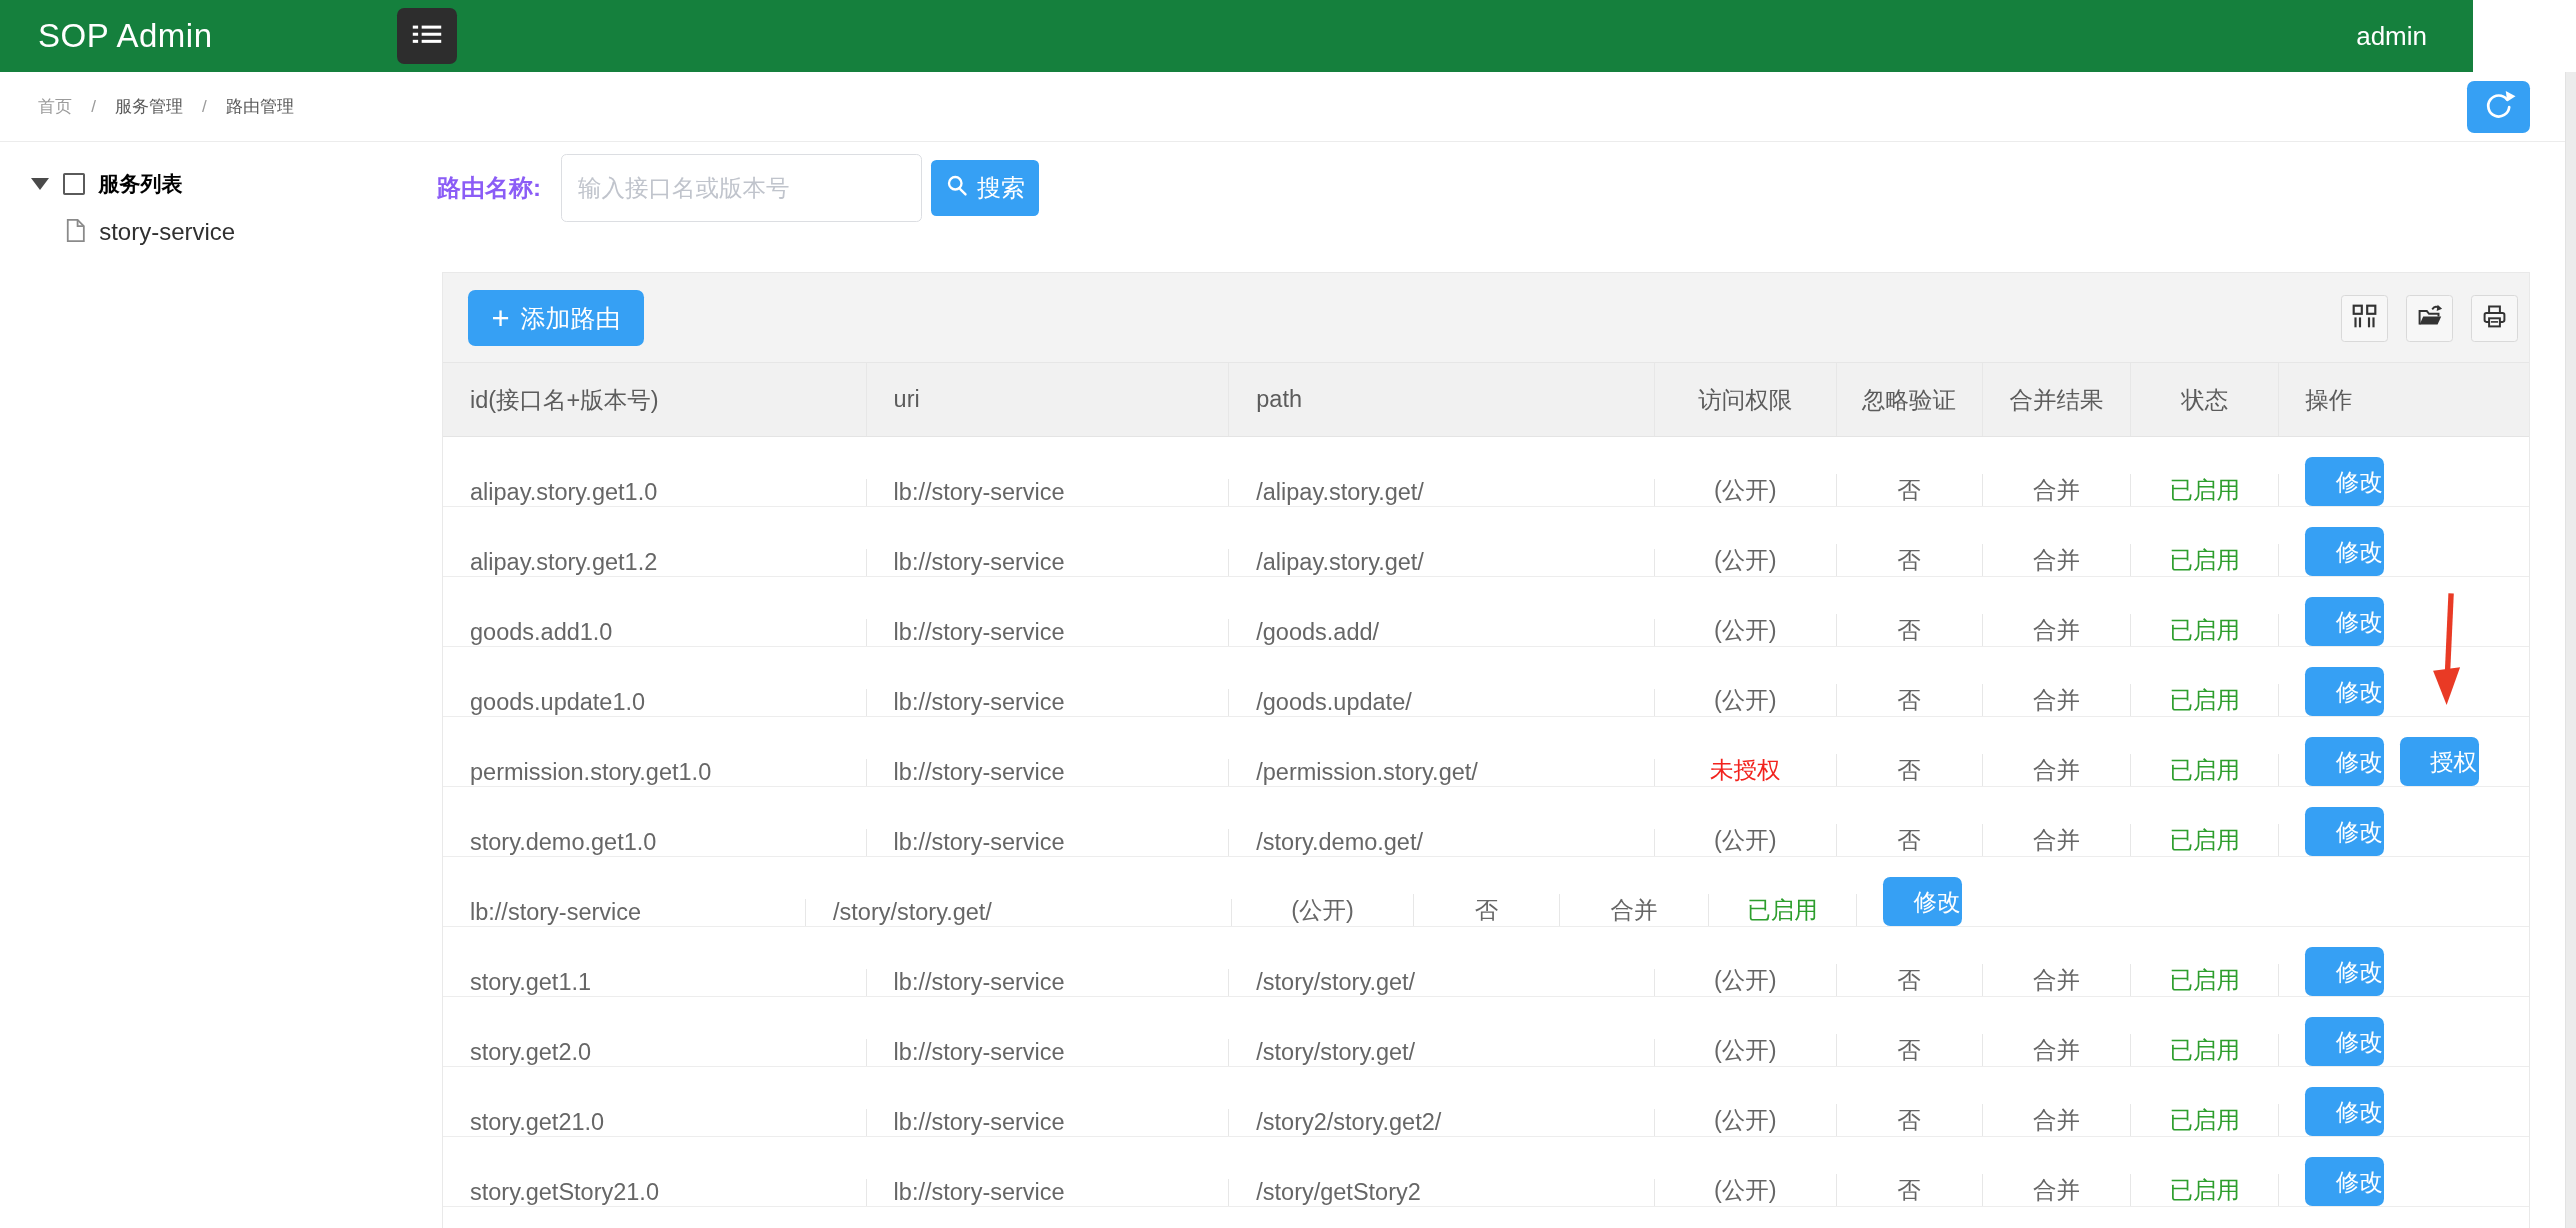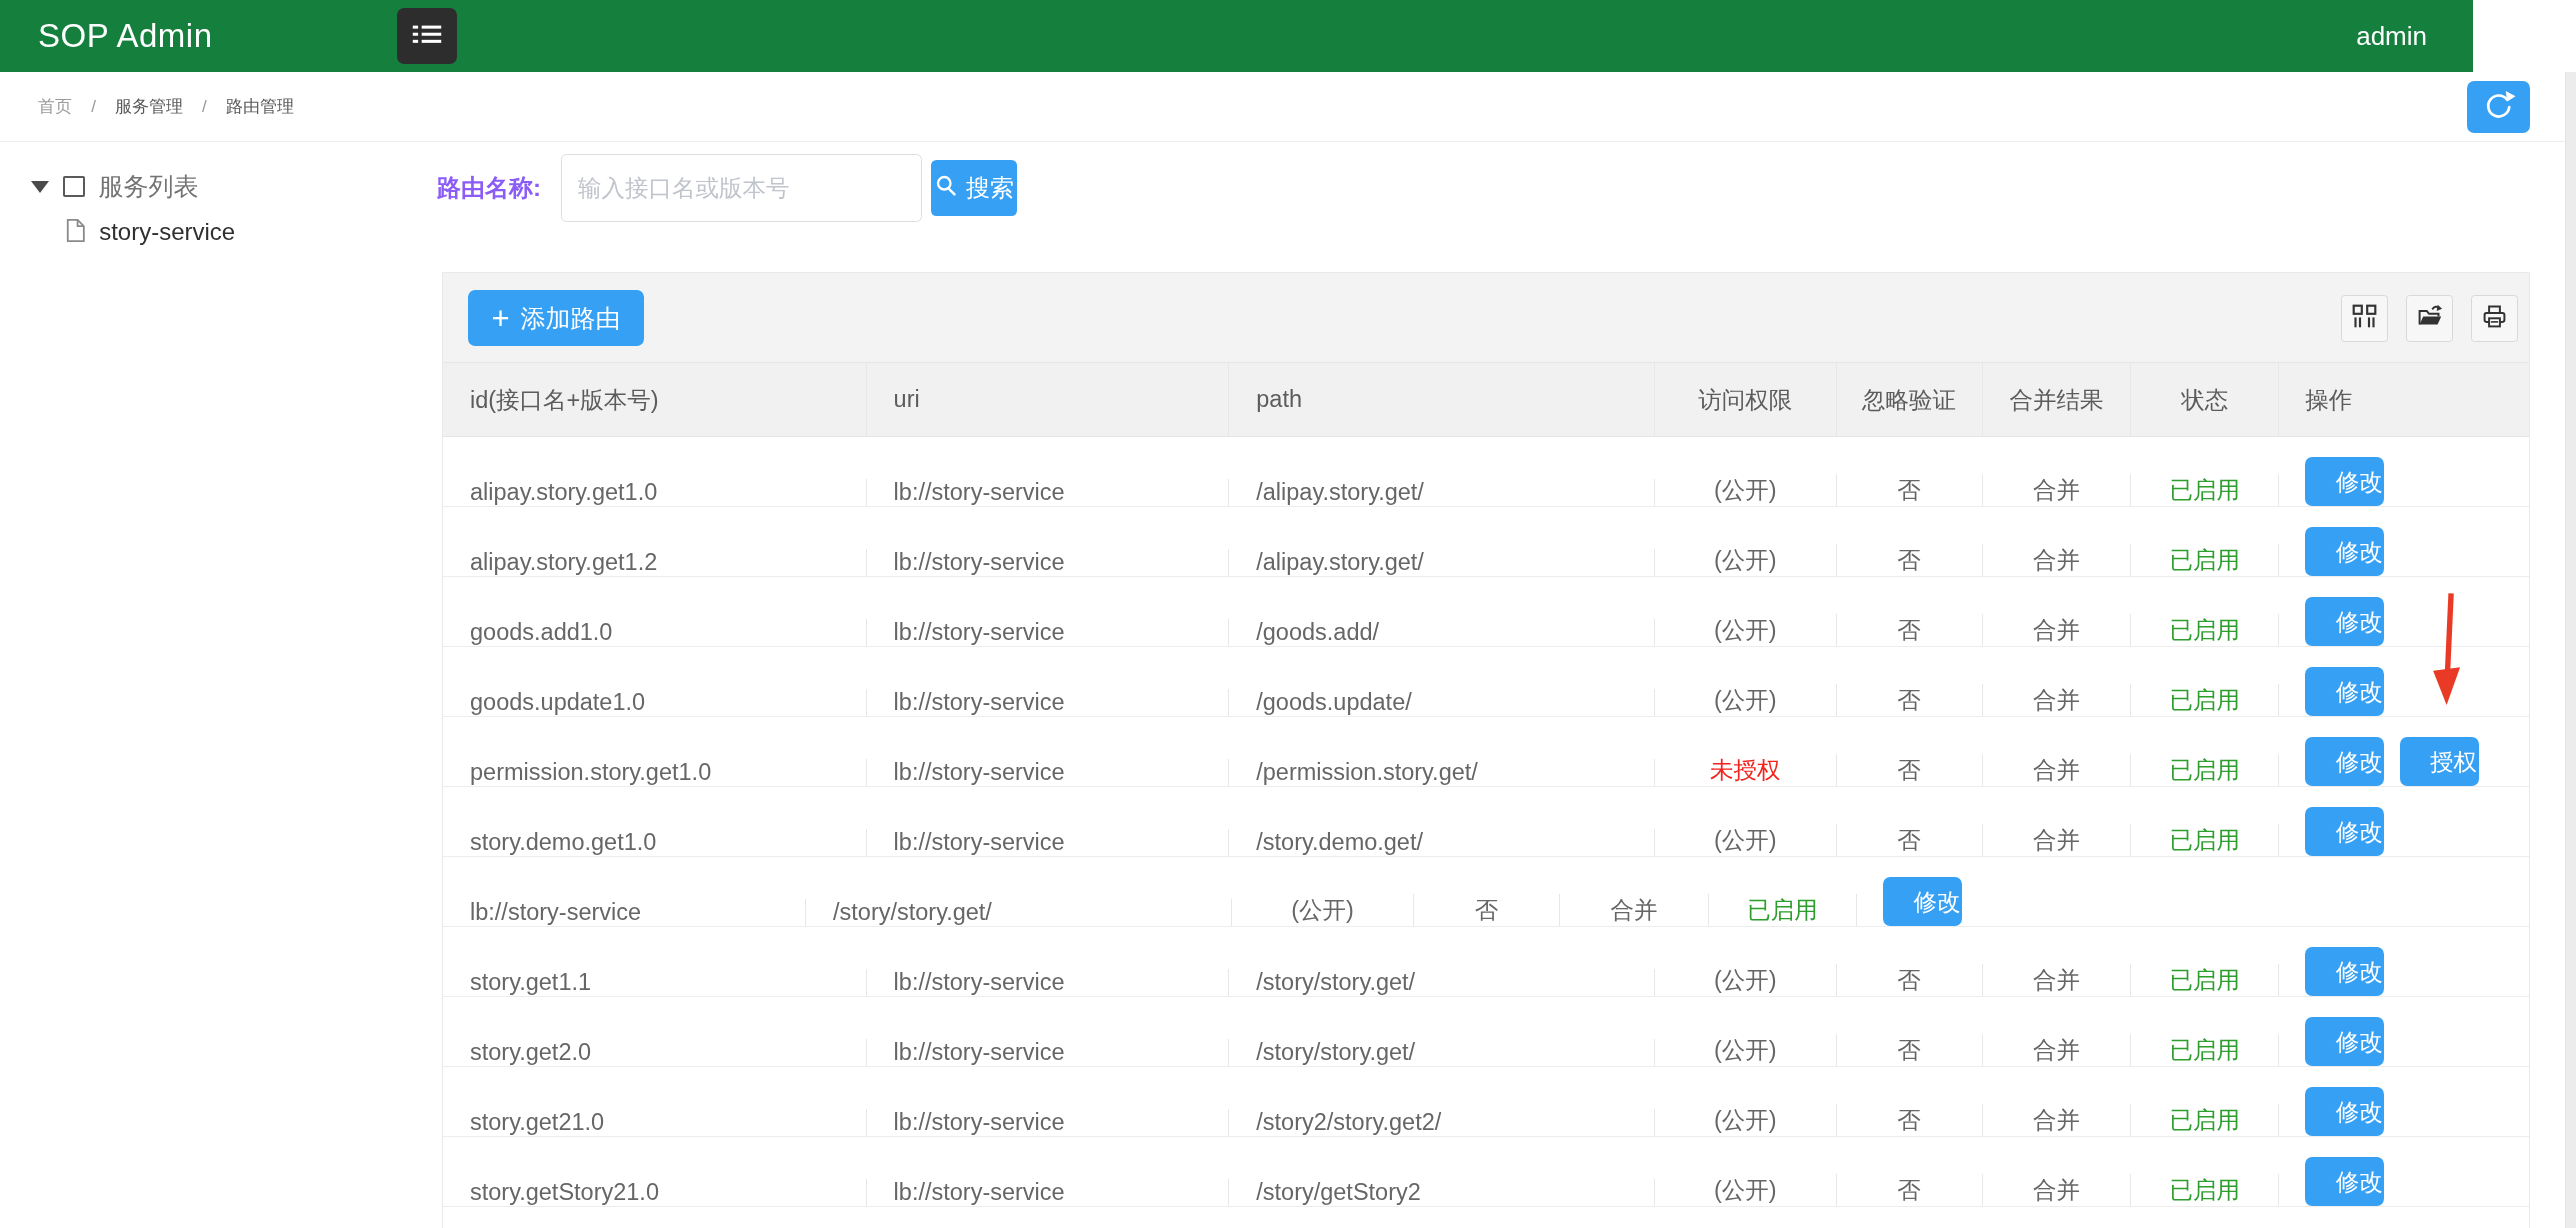--- a/index.html
+++ b/index.html
@@ -21,29 +21,29 @@
   .crumb-item { color:#595959; }
   .refresh-btn { position:absolute; right:46px; top:9px; width:63px; height:52px; background:#36a0f4; border:none; border-radius:7.2px; cursor:pointer; display:flex; align-items:center; justify-content:center; }
 
   
   .tree-node { position:absolute; display:flex; align-items:center; cursor:pointer; }
   .tree-root { left:31px; top:170px; }
   .tree-child { left:65px; top:218px; }
   .caret-down { width:0; height:0; border-left:9px solid transparent; border-right:9px solid transparent; border-top:12.6px solid #4a4a4a; margin-right:14.4px; }
   .square-ico { width:21.6px; height:21.6px; border:2.7px solid #5a5a5a; border-radius:1.8px; margin-right:13.5px; }
   .file-ico { margin-right:12.6px; }
-  .tree-label-root { font-size:25px; color:#737373; }
+  .tree-label-root { font-size:21px; color:#000000;font-weight:bold; }
   .tree-label-child { font-size:24px; color:#303030; }
 
   
   .search-row { position:absolute; left:437px; top:160px; height:56px; display:flex; align-items:center; }
   .search-label { font-size:24px; color:#8b5cf6; font-weight:600; margin-right:20px; }
   .search-input { width:361px; height:68px; border:1.8px solid #dcdee2; border-radius:5.4px; font-size:23.5px; color:#333; padding:0 16px; outline:none; font-family:inherit; }
   .search-input::placeholder { color:#c0c4cc; }
-  .search-btn { margin-left:9px; width:86px; height:56px; background:#36a0f4; color:#fff; border:none; border-radius:5.4px; font-size:24px; cursor:pointer; display:flex; align-items:center; justify-content:center; font-family:inherit; }
+  .search-btn { margin-left:9px; width:108px; height:56px; background:#36a0f4; color:#fff; border:none; border-radius:5.4px; font-size:24px; cursor:pointer; display:flex; align-items:center; justify-content:center; font-family:inherit; }
   .search-btn svg { margin-right:7.2px; }
 
   
   .panel { position:absolute; left:442px; top:272px; width:2088px; height:956px; background:#fff; border:1.8px solid #e9e9e9; border-bottom:none; overflow:hidden; }
   .panel-toolbar { position:relative; height:90px; background:#f3f3f3; border-bottom:1.8px solid #e6e6e6; }
   .add-btn { position:absolute; left:25px; top:17px; height:56px; padding:0 23.5px; background:#36a0f4; color:#fff; border:none; border-radius:7.2px; font-size:25px; cursor:pointer; display:flex; align-items:center; font-family:inherit; }
   .add-plus { font-size:31px; font-weight:400; margin-right:10.8px; line-height:1; }
   .tool-icons { position:absolute; right:10.8px; top:21.6px; display:flex; }
   .tool-btn { width:47px; height:47px; margin-left:18px; background:#f7f7f7; border:1.8px solid #d9d9d9; border-radius:3.6px; cursor:pointer; display:flex; align-items:center; justify-content:center; }
 

